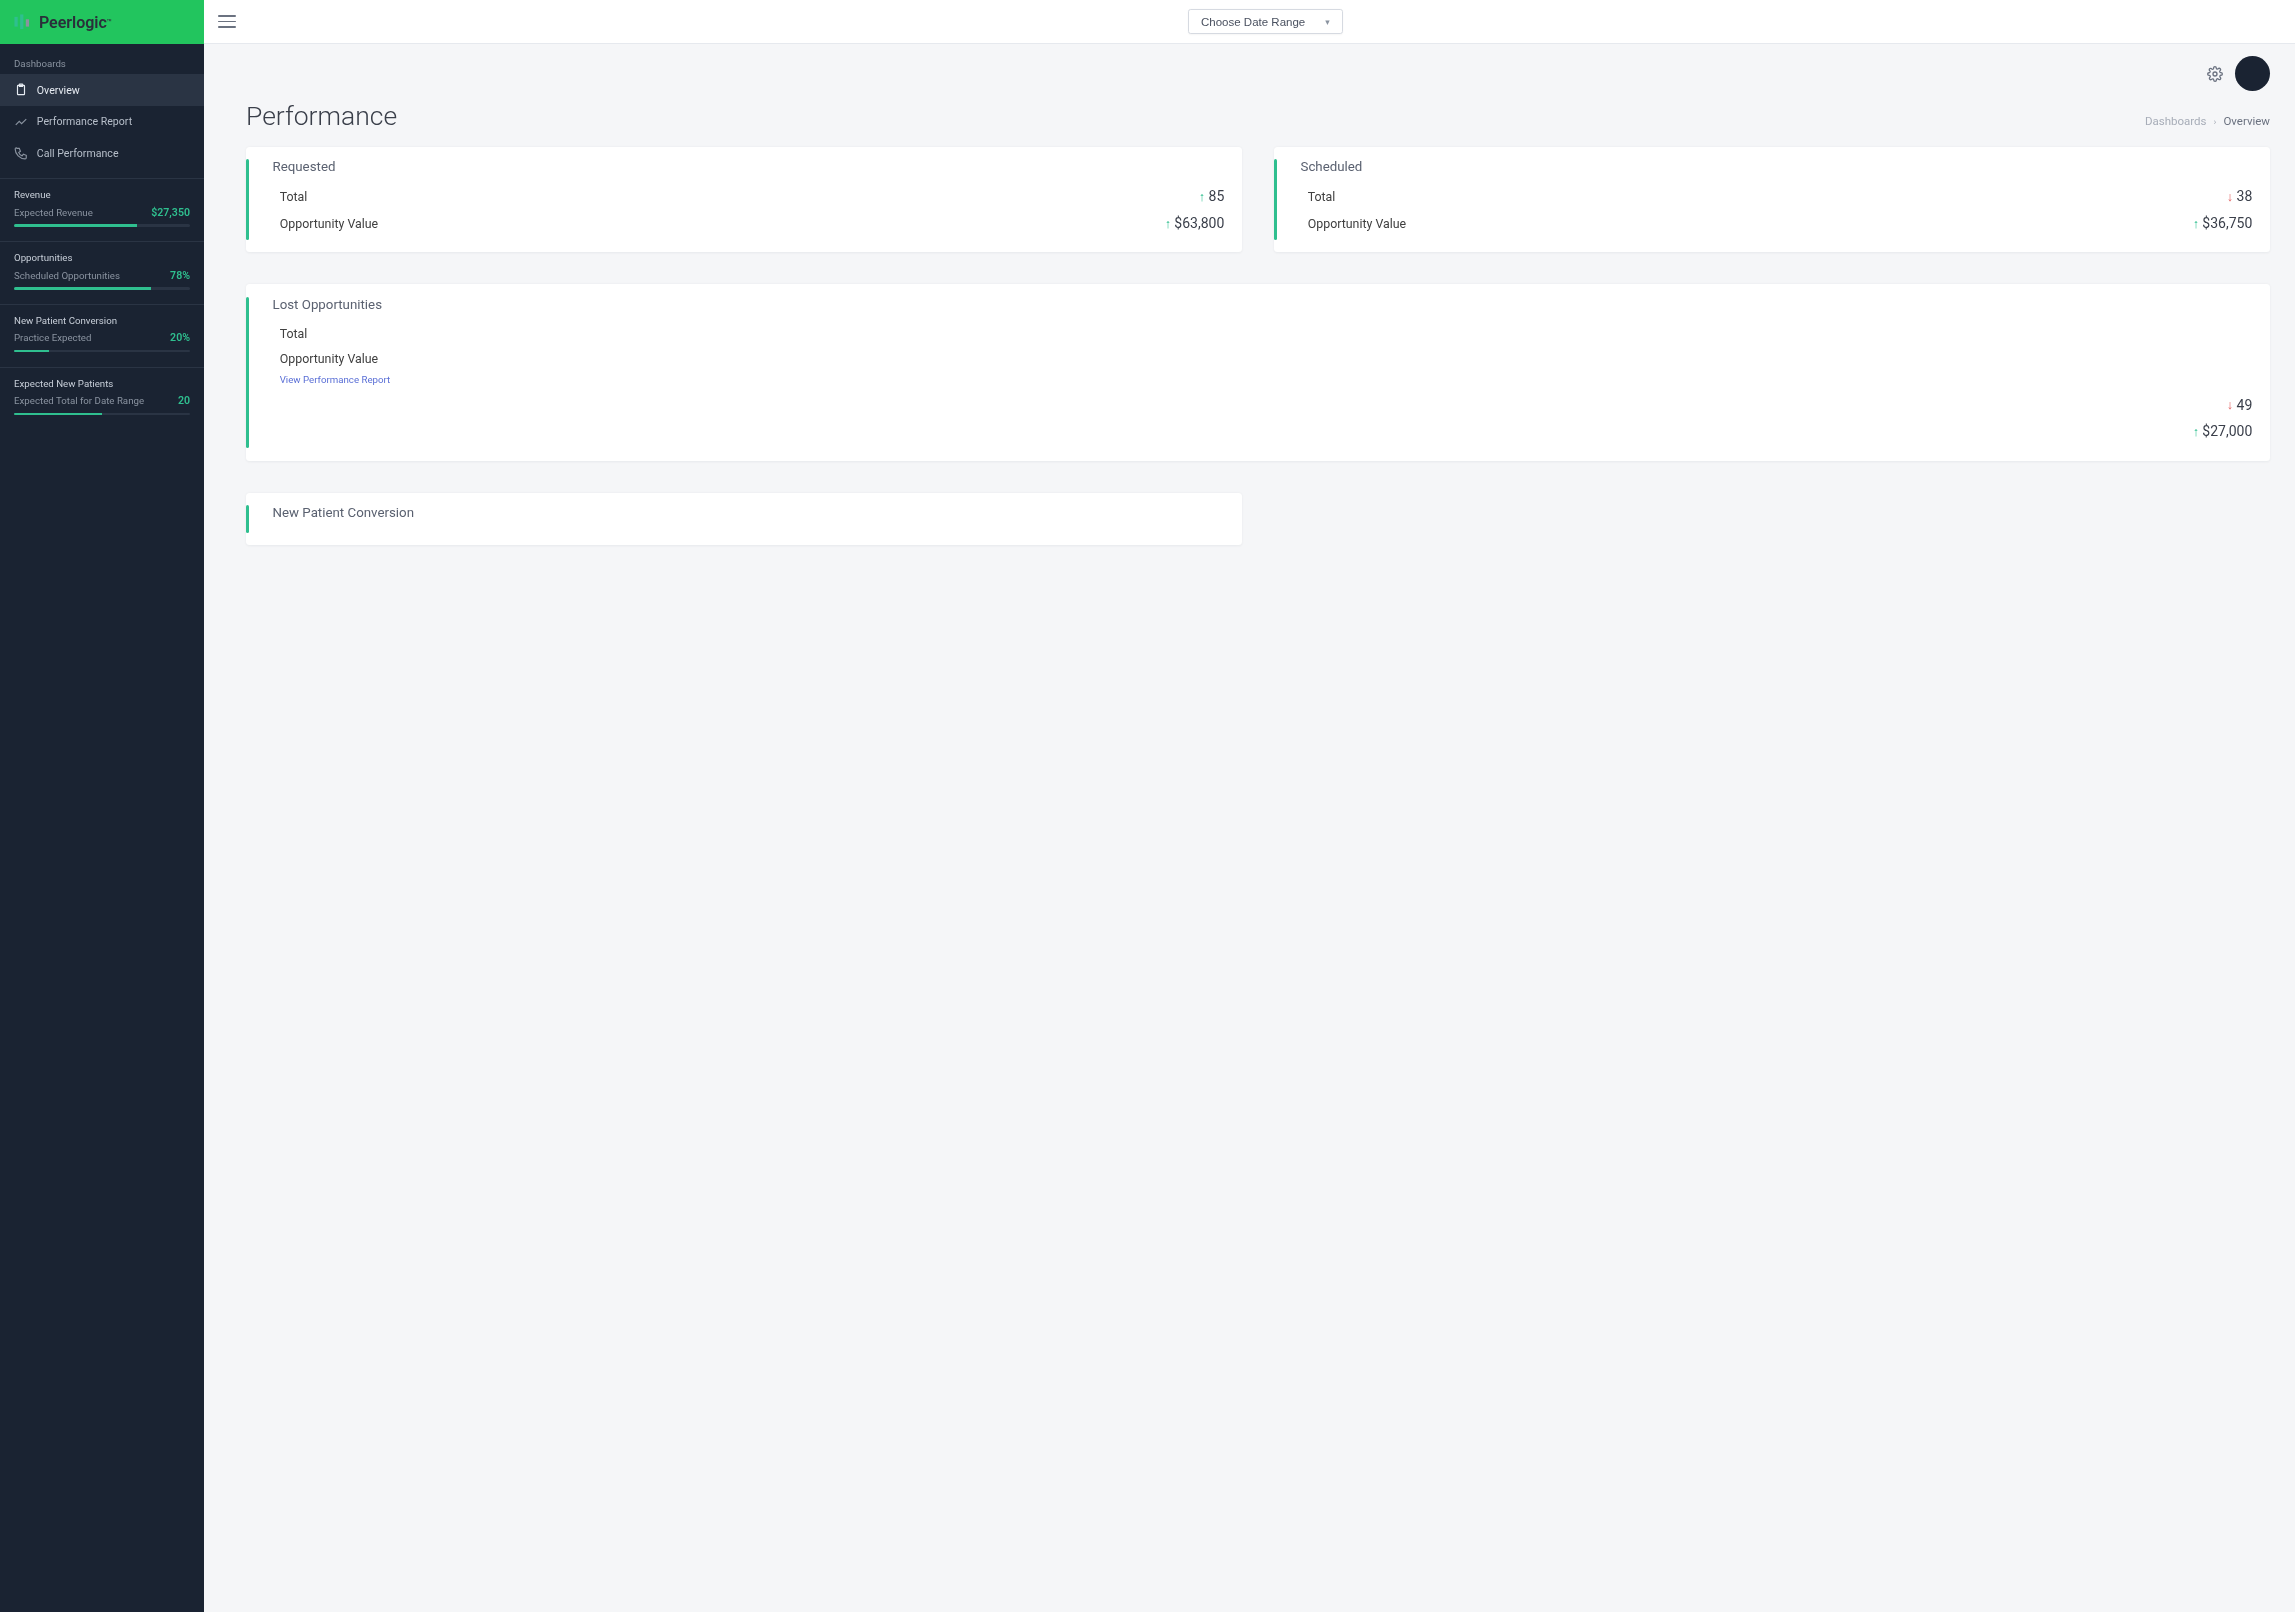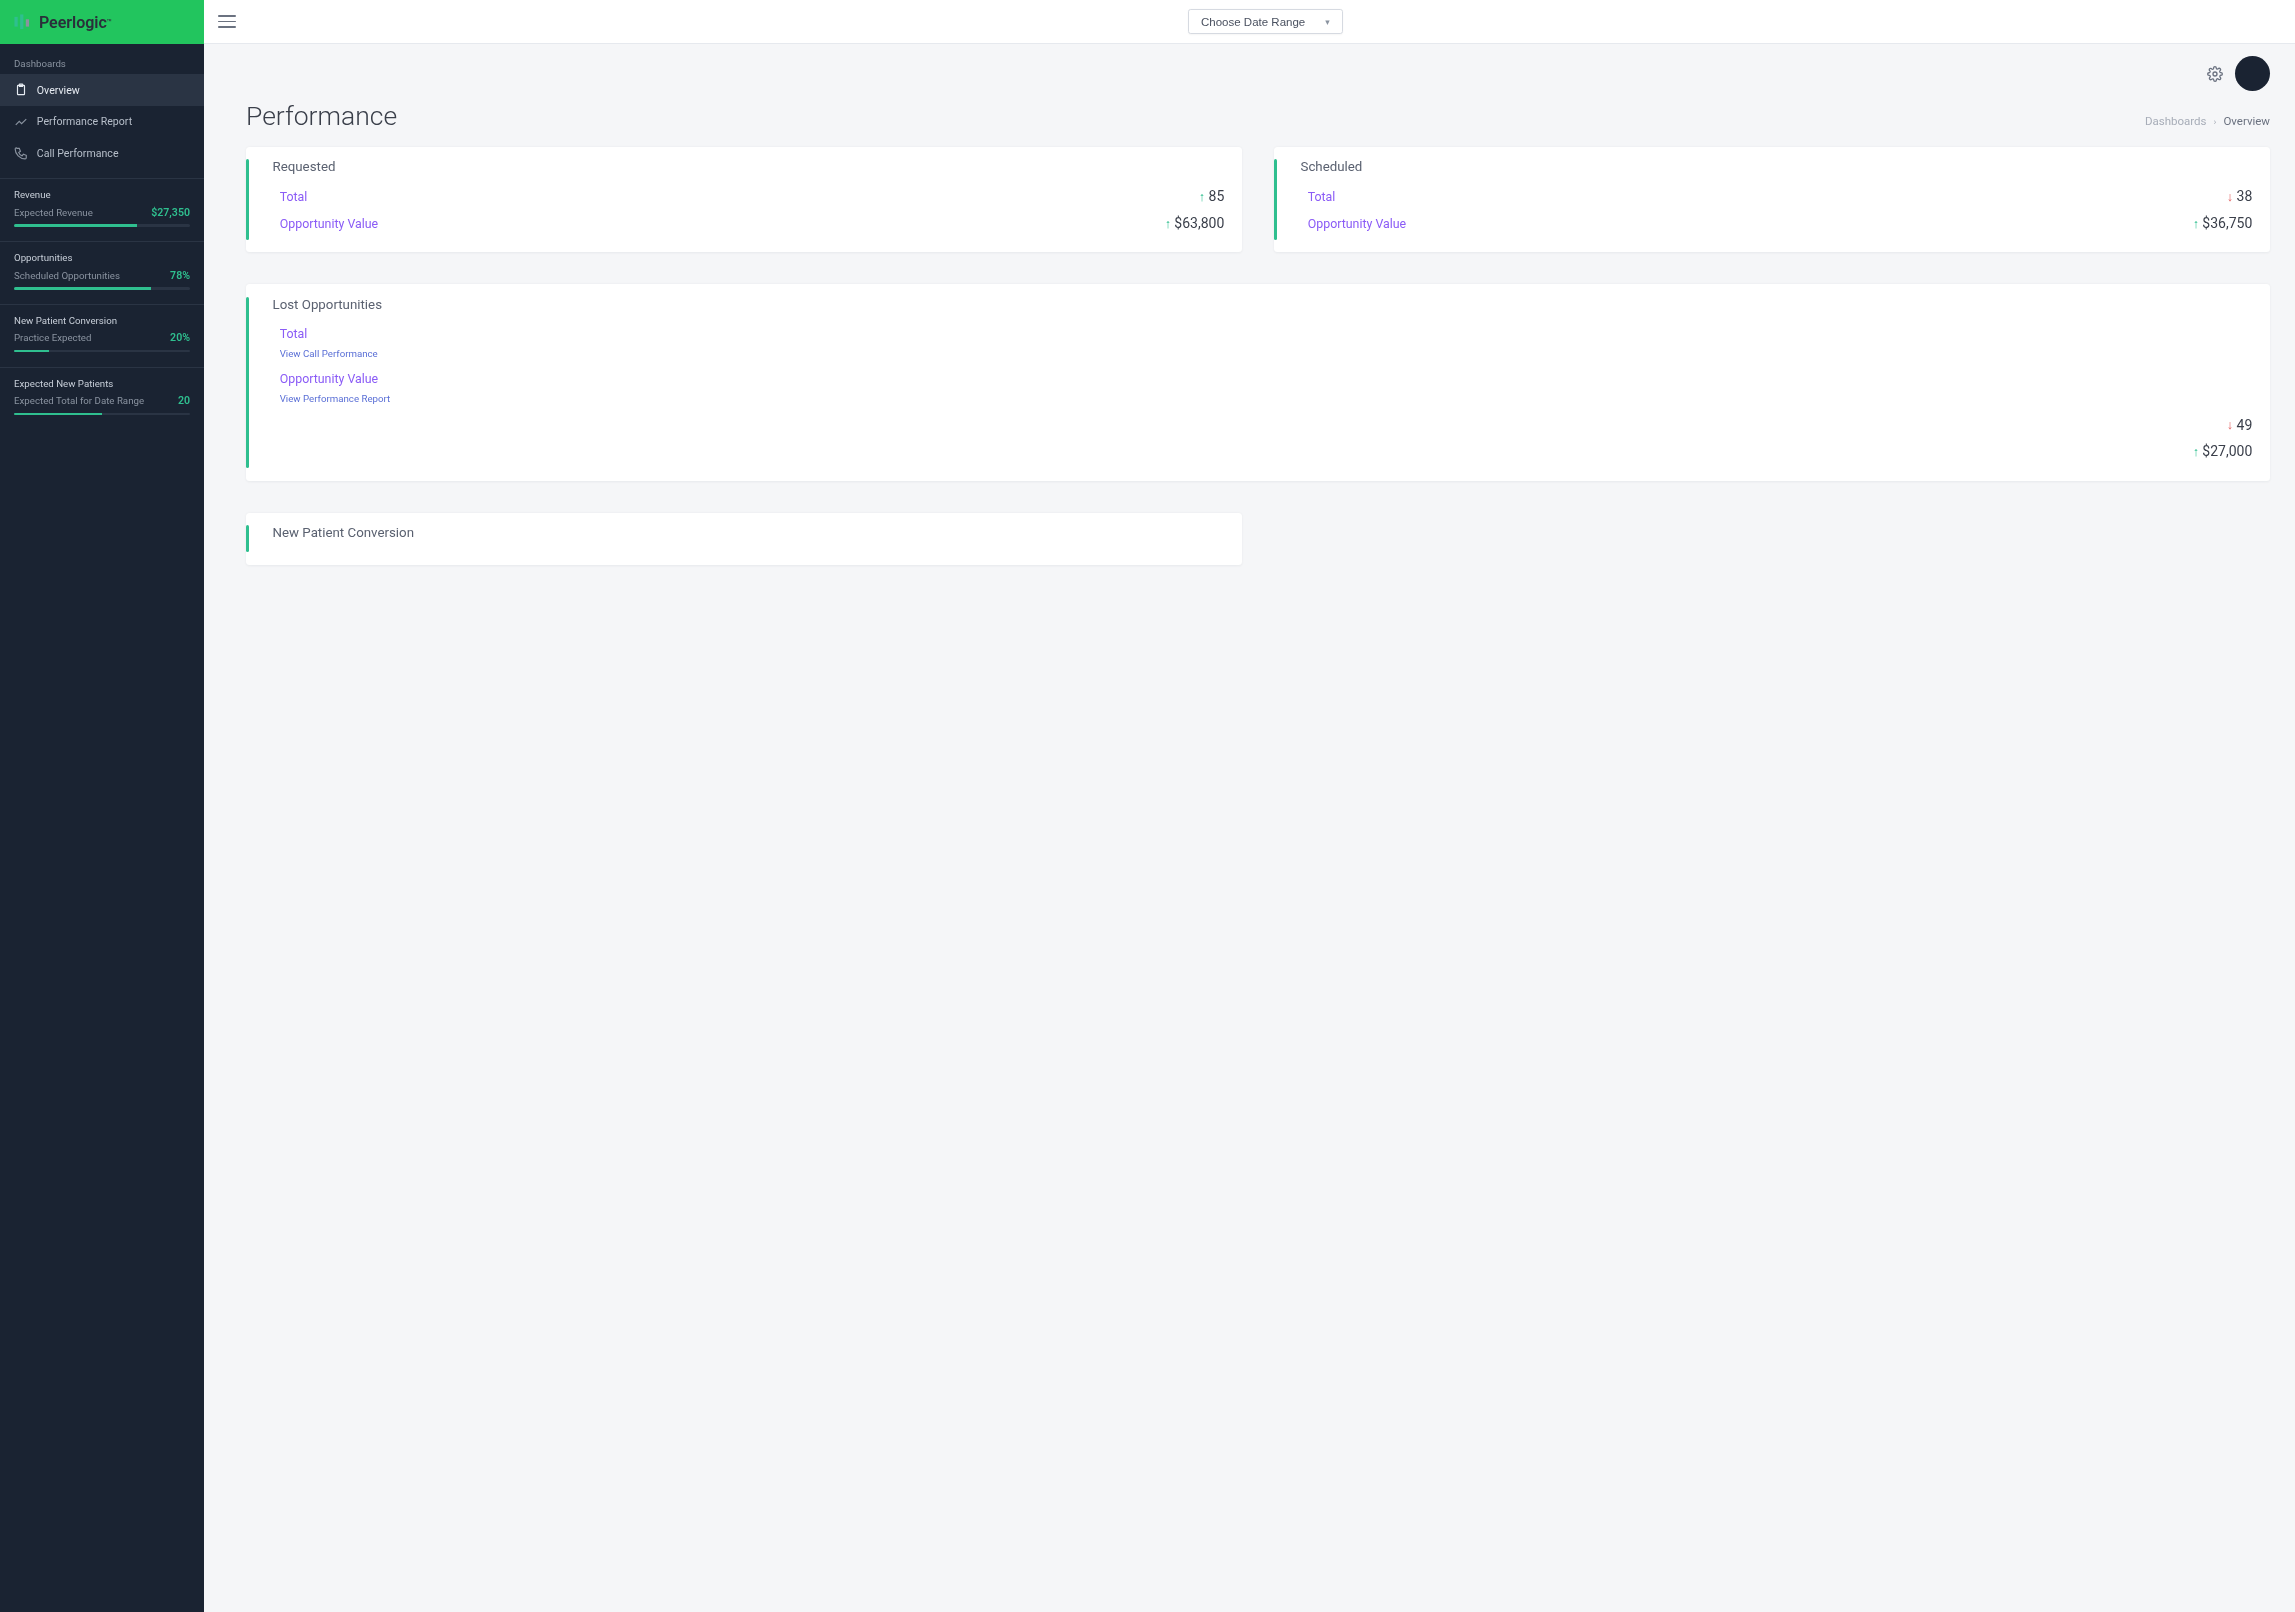--- a/index.html
+++ b/index.html
@@ -34,21 +34,21 @@
 .page-head { display: flex; align-items: baseline; justify-content: space-between; padding: 8.8px 25px 8.8px 42px; }
 .page-title { font-size: 26.5px; font-weight: 300; color: #3a3f4a; }
 .crumbs { font-size: 11.5px; color: #a7adb8; display: flex; align-items: center; gap: 7px; }
 .crumbs .chev { font-size: 9.7px; }
 .crumbs .current { color: #6b7280; }
 .cards { padding: 7px 25px 35px 42px; display: grid; grid-template-columns: 1fr 1fr; gap: 32px; align-items: start; }
 .card { background: #fff; border-radius: 3.5px; box-shadow: 0 0.9px 2.7px rgba(20,30,50,.06); padding: 12.4px 17.7px 16px; position: relative; }
 .card .accent { position: absolute; left: 0; top: 12.4px; bottom: 12.4px; width: 2.7px; background: #2fbf8f; border-radius: 1.8px; }
 .card-title { font-size: 13.3px; color: #5a6170; margin-bottom: 8.8px; padding-left: 8.8px; }
 .metric-row { display: flex; justify-content: space-between; align-items: center; padding: 5.3px 0 5.3px 16px; }
-.metric-label { font-size: 12.4px; color: #8b5cf6; }
+.metric-label { font-size: 12.4px; color: #404040; }
 .metric-val { font-size: 14px; color: #3a3f4a; display: flex; align-items: center; gap: 3.5px; }
 .metric-val .arrow-up { color: #2fbf8f; font-size: 12.4px; }
 .metric-val .arrow-down { color: #e05a5a; font-size: 12.4px; }
 .link-small { font-size: 9.7px; color: #5a6fd6; padding-left: 16px; margin: 1.8px 0 7px; display: block; cursor: pointer; }
 .full { grid-column: 1 / -1; }
 svg { display: block; }
 </style>
 </head>
 <body>
 
@@ -223,21 +223,20 @@
           </span>
         </div>
       </div>
 
       <div class="card full">
         <div class="accent"></div>
         <div class="card-title">Lost Opportunities</div>
         <div class="metric-row">
           <span class="metric-label">Total</span>
         </div>
-        <a class="link-small">View Call Performance</a>
         <div class="metric-row">
           <span class="metric-label">Opportunity Value</span>
         </div>
         <a class="link-small">View Performance Report</a>
         <div class="metric-row">
           <span></span>
           <span class="metric-val">
             <span class="arrow-down">↓</span>
             <span>49</span>
           </span>

